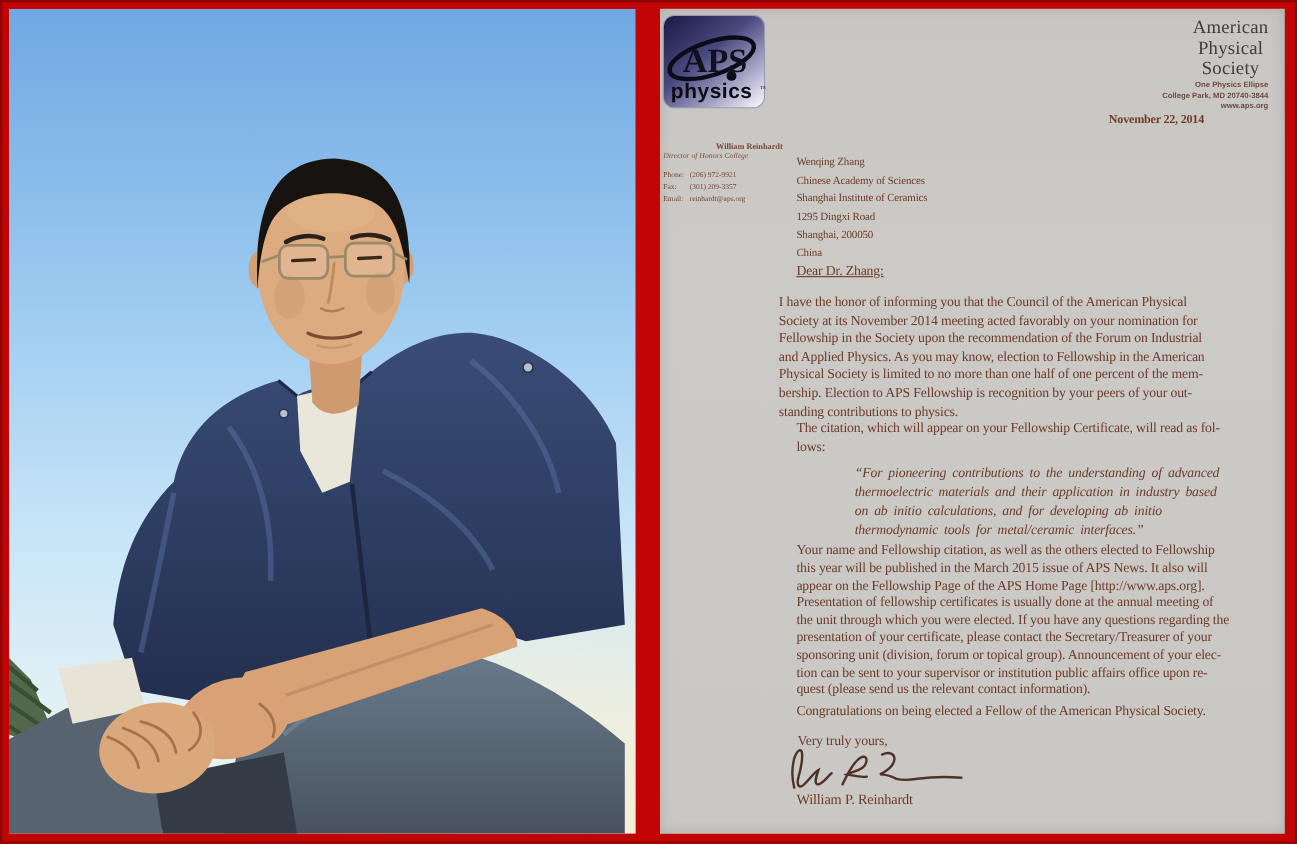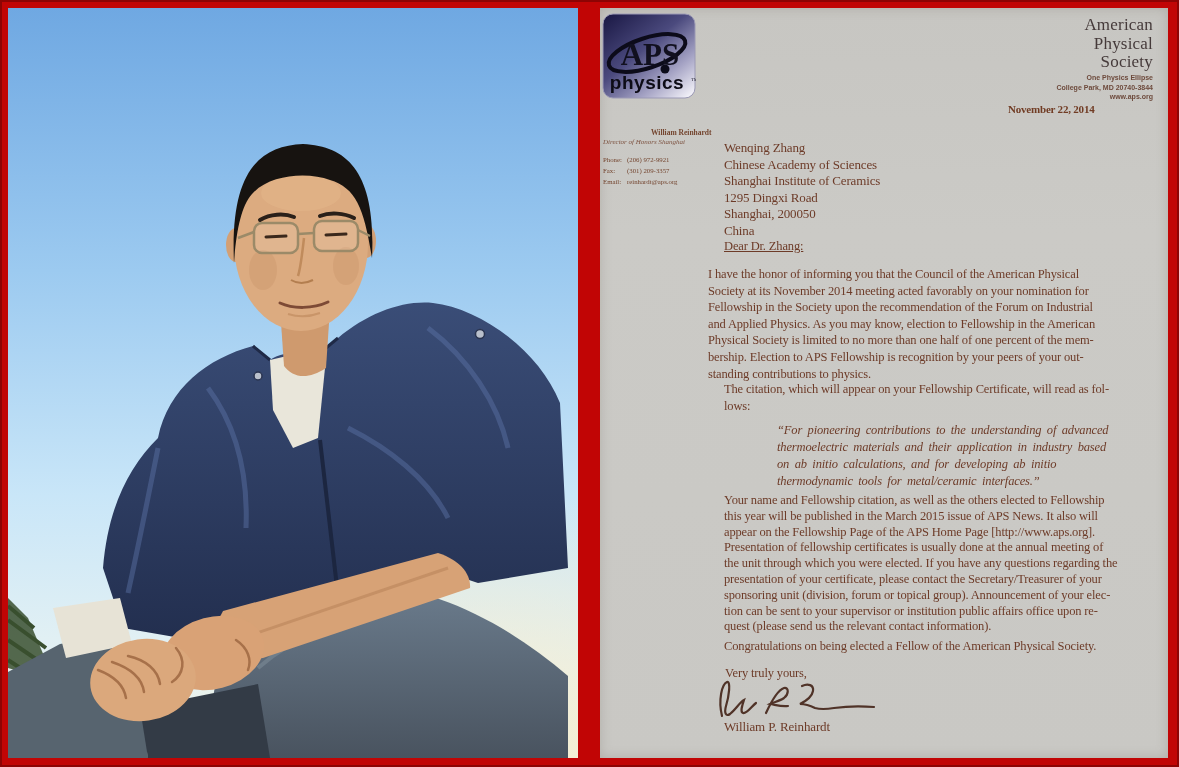--- a/index.html
+++ b/index.html
@@ -12,36 +12,36 @@
   .photo-panel{position:absolute;left:8px;top:8px;width:570px;height:750px;overflow:hidden;}
   .photo-panel svg{display:block;width:100%;height:100%;}
 
   
   .letter-panel{position:absolute;left:600px;top:8px;width:568px;height:750px;
       background:linear-gradient(180deg,#c7c6c2 0%,#cbcac6 30%,#c9c8c4 100%);
       box-shadow:inset 0 0 12px rgba(90,80,70,.22);overflow:hidden;}
   .letter-panel *{position:absolute;}
 
   .aps-logo{left:2px;top:5px;width:94px;height:86px;}
-  .org-name{right:15px;top:8px;text-align:right;font-size:17px;line-height:18.5px;
+  .org-name{right:15px;top:8px;text-align:center;font-size:17px;line-height:18.5px;
       color:#453a3a;letter-spacing:.2px;white-space:pre;}
   .org-address{right:15px;top:65px;text-align:right;font-family:"Liberation Sans",sans-serif;
       font-weight:bold;font-size:7px;line-height:9.5px;color:#6d4a3c;white-space:pre;}
   .letter-date{left:408px;top:95px;font-size:11px;font-weight:bold;color:#713c24;letter-spacing:-0.2px;}
 
   .sender{left:3px;top:120px;width:115px;color:#74452f;}
   .sender-name{left:0;top:0;font-size:7.5px;font-weight:bold;margin-left:48px;}
   .sender-title{left:0;top:10px;font-size:7px;font-style:italic;color:#7d5240;}
   .contact-row{position:absolute;left:0;font-size:6.8px;font-family:"Liberation Serif",serif;white-space:pre;}
   .contact-row .lbl{display:inline-block;width:24px;position:static;}
   .contact-row .val{position:static;}
   .c0{top:28px;} .c1{top:39px;} .c2{top:50px;}
 
   .ink{color:#6d3b28;font-size:12.5px;letter-spacing:-0.15px;line-height:16.6px;white-space:pre;}
-  .recipient{left:124px;top:132px;font-size:13px;}
+  .recipient{left:124px;top:132px;font-size:10px;}
   .salutation{left:124px;top:230px;text-decoration:underline;}
   .para1{left:108px;top:258px;}
   .para2{left:124px;top:373px;}
   .citation{left:177px;top:414px;font-style:italic;line-height:17px;word-spacing:2.5px;}
   .para3{left:124px;top:485px;line-height:15.8px;}
   .closing-line{left:124px;top:630px;}
   .valediction{left:125px;top:657px;}
   .signature{left:116px;top:668px;width:170px;height:46px;}
   .signature svg{display:block;width:100%;height:100%;}
   .signer{left:124px;top:711px;font-size:13px;text-align:right;}
@@ -173,21 +173,21 @@
     <div class="org-name">American
 Physical
 Society</div>
     <div class="org-address">One Physics Ellipse
 College Park, MD 20740-3844
 www.aps.org</div>
     <div class="letter-date">November 22, 2014</div>
 
     <div class="sender">
       <div class="sender-name">William Reinhardt</div>
-      <div class="sender-title">Director of Honors Shanghai</div>
+      <div class="sender-title">Director of Honors College</div>
       <div class="contact-row c0"><span class="lbl">Phone:</span><span class="val">(206) 972-9921</span></div>
       <div class="contact-row c1"><span class="lbl">Fax:</span><span class="val">(301) 209-3357</span></div>
       <div class="contact-row c2"><span class="lbl">Email:</span><span class="val">reinhardt@aps.org</span></div>
     </div>
 
     <div class="ink recipient">Wenqing Zhang
 Chinese Academy of Sciences
 Shanghai Institute of Ceramics
 1295 Dingxi Road
 Shanghai, 200050

